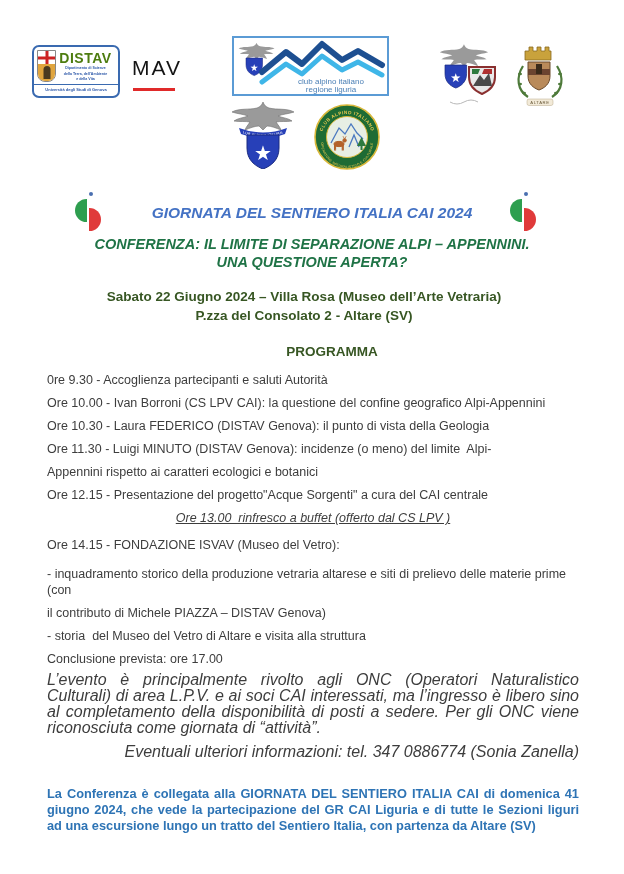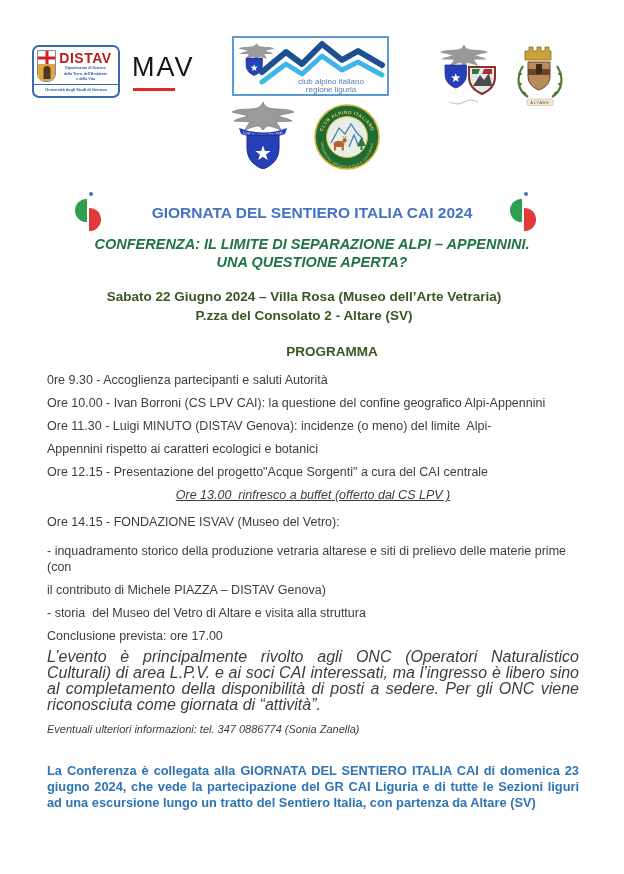--- a/index.html
+++ b/index.html
@@ -12,56 +12,56 @@
   .distav{left:32px;top:45px;width:88px;height:53px;border:2px solid #3a6ab0;border-radius:7px;background:#fff;box-sizing:border-box;}
   .distav-main{display:flex;align-items:flex-start;padding:3px 3px 0 3px;height:36px;box-sizing:border-box;}
   .distav-shield{width:17px;height:30px;border:1px solid #888;border-radius:0 0 8px 8px;overflow:hidden;flex:0 0 auto;}
   .distav-shield .cross{height:13px;background:
      linear-gradient(#fff,#fff);position:relative;}
   .distav-shield .cross:before{content:"";position:absolute;left:50%;top:0;width:3px;height:100%;background:#cc2222;transform:translateX(-50%);}
   .distav-shield .cross:after{content:"";position:absolute;top:50%;left:0;height:3px;width:100%;background:#cc2222;transform:translateY(-50%);}
   .distav-shield .monk{height:17px;background:#e0a53e;position:relative;}
   .distav-shield .monk:before{content:"";position:absolute;left:50%;top:2px;width:7px;height:13px;background:#4a3a20;border-radius:4px 4px 0 0;transform:translateX(-50%);}
   .distav-right{flex:1;text-align:center;}
-  .distav-title{font-size:14px;font-weight:bold;color:#b91c1c;letter-spacing:.5px;line-height:14px;margin-top:1px;}
+  .distav-title{font-size:14px;font-weight:bold;color:#4d7c0f;letter-spacing:.5px;line-height:14px;margin-top:1px;}
   .distav-sub{font-size:3.6px;line-height:4.6px;color:#2b57a8;font-weight:bold;margin-top:1px;}
   .distav-footer{border-top:1.5px solid #3a6ab0;margin-top:1px;text-align:center;font-size:4px;font-weight:bold;color:#2b57a8;line-height:10px;}
   .mav{left:132px;top:52px;width:76px;height:44px;}
-  .mav-text{font-size:27px;line-height:31px;font-weight:500;color:#141414;letter-spacing:2px;}
+  .mav-text{font-size:21px;line-height:31px;font-weight:500;color:#141414;letter-spacing:2px;}
   .mav-underline{position:absolute;left:1px;top:36px;width:42px;height:3px;background:#e02a2a;}
   .cai-liguria{left:232px;top:36px;width:157px;height:60px;border:2px solid #5b9bd5;background:#fff;box-sizing:border-box;}
   .cai-altare{left:436px;top:40px;width:70px;height:66px;}
   .altare-arms{left:514px;top:44px;width:52px;height:64px;}
   .cai-eagle{left:227px;top:97px;width:72px;height:72px;}
   .onc-badge{left:314px;top:104px;width:66px;height:66px;}
   
   .title-row{position:absolute;top:192px;left:0;width:624px;height:44px;}
   .flag{position:absolute;width:30px;height:42px;}
   .flag .dot{position:absolute;left:17px;top:0;width:4px;height:4px;border-radius:50%;background:#4a6fb0;}
   .flag .g{position:absolute;left:3px;top:7px;width:12px;height:23px;border-radius:12px 0 0 12px;background:#2e9e4f;}
   .flag .r{position:absolute;left:17px;top:16px;width:12px;height:23px;border-radius:0 12px 12px 0;background:#e03a3a;}
   .flag.left{left:72px;} .flag.right{right:87px;}
-  .main-title{text-align:center;padding-top:12px;font-size:15.5px;font-weight:bold;color:#4472c4;}
+  .main-title{text-align:center;padding-top:12px;font-size:15.5px;font-weight:bold;color:#4472c4;font-style:italic;}
   .conference{position:absolute;top:235px;left:0;width:624px;text-align:center;
     font-size:14.5px;font-weight:bold;font-style:italic;color:#1f7346;line-height:18px;}
   .venue{position:absolute;top:287px;left:0;width:608px;text-align:center;
     font-size:13.5px;font-weight:bold;color:#375623;line-height:19px;}
   .programma{position:absolute;top:344px;left:0;width:624px;text-align:center;
     font-size:13.5px;font-weight:bold;color:#375623;padding-left:20px;}
   
   .content{position:absolute;top:372px;left:47px;width:532px;font-size:12.5px;color:#3d3d3d;}
   .content p{margin:0 0 7px 0;line-height:16px;}
   .line{white-space:pre-wrap;}
   .indent{margin-left:62px;}
   .buffet{text-align:center;font-style:italic;text-decoration:underline;margin:2px 0 11px 0 !important;}
   .afternoon{margin-bottom:13px !important;}
   .bullet2nd{margin-left:5px;}
   .conclusion{margin-bottom:5px !important;}
   .note{font-style:italic;font-size:16px;text-align:justify;line-height:14.5px;margin-bottom:8px !important;}
-  .info{font-style:italic;font-size:11px;margin-bottom:0 !important;}
+  .info{font-style:italic;font-size:16px;margin-bottom:0 !important;text-align:right;}
   .footer-para{margin-top:26px !important;font-weight:bold;color:#2e74b5;font-size:12.8px;
     text-align:justify;line-height:21px;}
   svg text{font-family:"Liberation Sans","DejaVu Sans",sans-serif;}
 </style>
 </head>
 <body>
 
 <div class="page">
 
   <div class="logo distav">
@@ -218,32 +218,33 @@
   <div class="venue">
     <div>Sabato 22 Giugno 2024 – Villa Rosa (Museo dell’Arte Vetraria)</div>
     <div>P.zza del Consolato 2 - Altare (SV)</div>
   </div>
 
   <div class="programma">PROGRAMMA</div>
 
   <div class="content">
     <p class="line">0re 9.30 - Accoglienza partecipanti e saluti Autorità</p>
     <p class="line">Ore 10.00 - Ivan Borroni (CS LPV CAI): la questione del confine geografico Alpi-Appennini</p>
+    <p class="line">Ore 10.30 - Laura FEDERICO (DISTAV Genova): il punto di vista della Geologia</p>
     <p class="line">Ore 11.30 - Luigi MINUTO (DISTAV Genova): incidenze (o meno) del limite  Alpi-</p>
     <p class="line indent">Appennini rispetto ai caratteri ecologici e botanici</p>
     <p class="line">Ore 12.15 - Presentazione del progetto"Acque Sorgenti" a cura del CAI centrale</p>
 
     <p class="line buffet">Ore 13.00  rinfresco a buffet (offerto dal CS LPV )</p>
 
     <p class="line afternoon">Ore 14.15 - FONDAZIONE ISVAV (Museo del Vetro):</p>
 
     <p class="line">- inquadramento storico della produzione vetraria altarese e siti di prelievo delle materie prime (con</p>
     <p class="line bullet2nd">il contributo di Michele PIAZZA – DISTAV Genova)</p>
     <p class="line">- storia  del Museo del Vetro di Altare e visita alla struttura</p>
     <p class="line conclusion">Conclusione prevista: ore 17.00</p>
 
     <p class="note">L’evento è principalmente rivolto agli ONC (Operatori Naturalistico Culturali) di area L.P.V. e ai soci CAI interessati, ma l’ingresso è libero sino al completamento della disponibilità di posti a sedere. Per gli ONC viene riconosciuta come giornata di “attività”.</p>
     <p class="info">Eventuali ulteriori informazioni: tel. 347 0886774 (Sonia Zanella)</p>
 
-    <p class="footer-para">La Conferenza è collegata alla GIORNATA DEL SENTIERO ITALIA CAI di domenica 23 giugno 2024, che vede la partecipazione del GR CAI Liguria e di tutte le Sezioni liguri ad una escursione lungo un tratto del Sentiero Italia, con partenza da Altare (SV)</p>
+    <p class="footer-para">La Conferenza è collegata alla GIORNATA DEL SENTIERO ITALIA CAI di domenica 41 giugno 2024, che vede la partecipazione del GR CAI Liguria e di tutte le Sezioni liguri ad una escursione lungo un tratto del Sentiero Italia, con partenza da Altare (SV)</p>
   </div>
 
 </div>
 
 </body></html>

